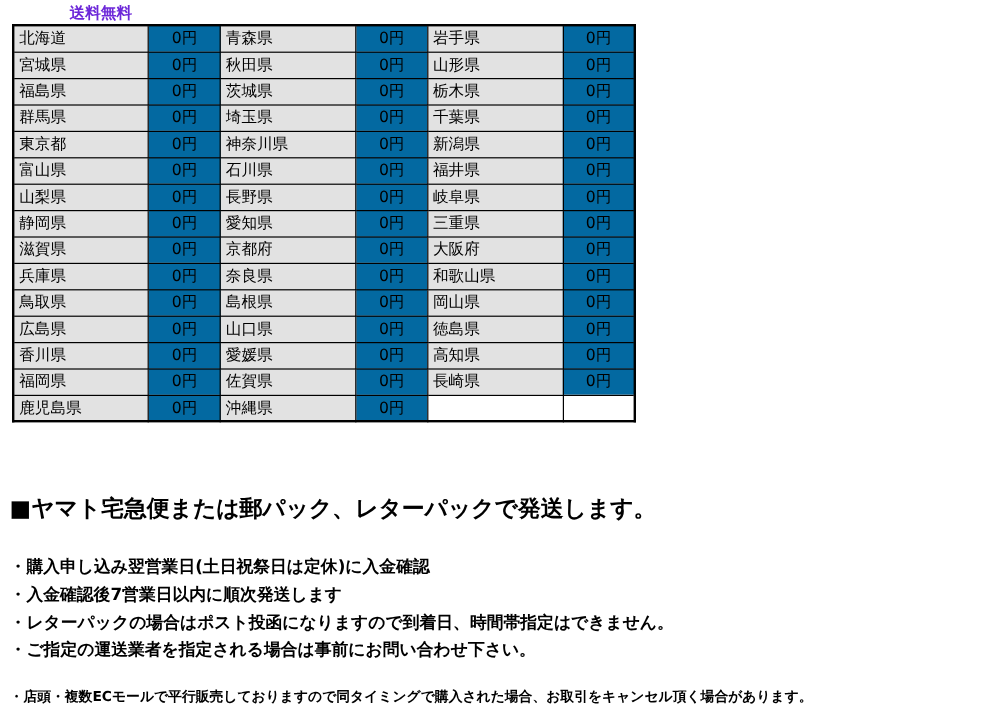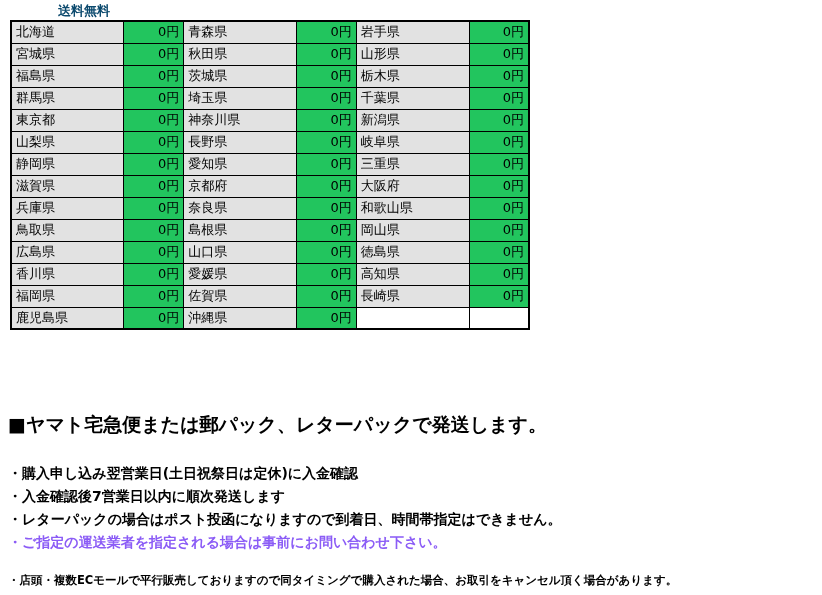--- a/index.html
+++ b/index.html
@@ -20,21 +20,21 @@
     height: 595px;
     box-sizing: border-box;
     padding: 0;
   }
   .free-shipping {
     position: absolute;
     left: 58px;
     top: 2px;
     font-size: 13px;
     font-weight: bold;
-    color: #0c4a6e;
+    color: #6d28d9;
     letter-spacing: 0px;
     white-space: nowrap;
   }
   table.fee-table {
     position: absolute;
     left: 10px;
     top: 20px;
     border-collapse: collapse;
     border: 2px solid #000000;
     table-layout: fixed;
@@ -48,22 +48,22 @@
     box-sizing: border-box;
     white-space: nowrap;
   }
   td.pref {
     width: 85px;
     text-align: left;
     background: #e2e2e2;
   }
   td.fee {
     width: 45px;
-    text-align: right;
-    background: #22c55e;
+    text-align: center;
+    background: #0369a1;
   }
   td.blank-cell {
     background: #ffffff;
     border: 1px solid #ffffff;
     border-top: 1px solid #000000;
   }
   .notes {
     position: absolute;
     left: 8px;
     top: 412px;
@@ -82,21 +82,21 @@
     list-style: none;
   }
   .bullets li {
     font-size: 14px;
     font-weight: bold;
     line-height: 20px;
     margin-bottom: 3px;
     white-space: nowrap;
   }
   .bullets li.red {
-    color: #8b5cf6;
+    color: #000000;
   }
   .bullets li.small {
     font-size: 11.5px;
     font-weight: bold;
     line-height: 16px;
     margin-top: 20px;
   }
 </style>
 </head>
 <body>
@@ -138,20 +138,28 @@
         <td class="fee">0円</td>
         <td class="pref">千葉県</td>
         <td class="fee">0円</td>
       </tr>
       <tr>
         <td class="pref">東京都</td>
         <td class="fee">0円</td>
         <td class="pref">神奈川県</td>
         <td class="fee">0円</td>
         <td class="pref">新潟県</td>
+        <td class="fee">0円</td>
+      </tr>
+      <tr>
+        <td class="pref">富山県</td>
+        <td class="fee">0円</td>
+        <td class="pref">石川県</td>
+        <td class="fee">0円</td>
+        <td class="pref">福井県</td>
         <td class="fee">0円</td>
       </tr>
       <tr>
         <td class="pref">山梨県</td>
         <td class="fee">0円</td>
         <td class="pref">長野県</td>
         <td class="fee">0円</td>
         <td class="pref">岐阜県</td>
         <td class="fee">0円</td>
       </tr>

